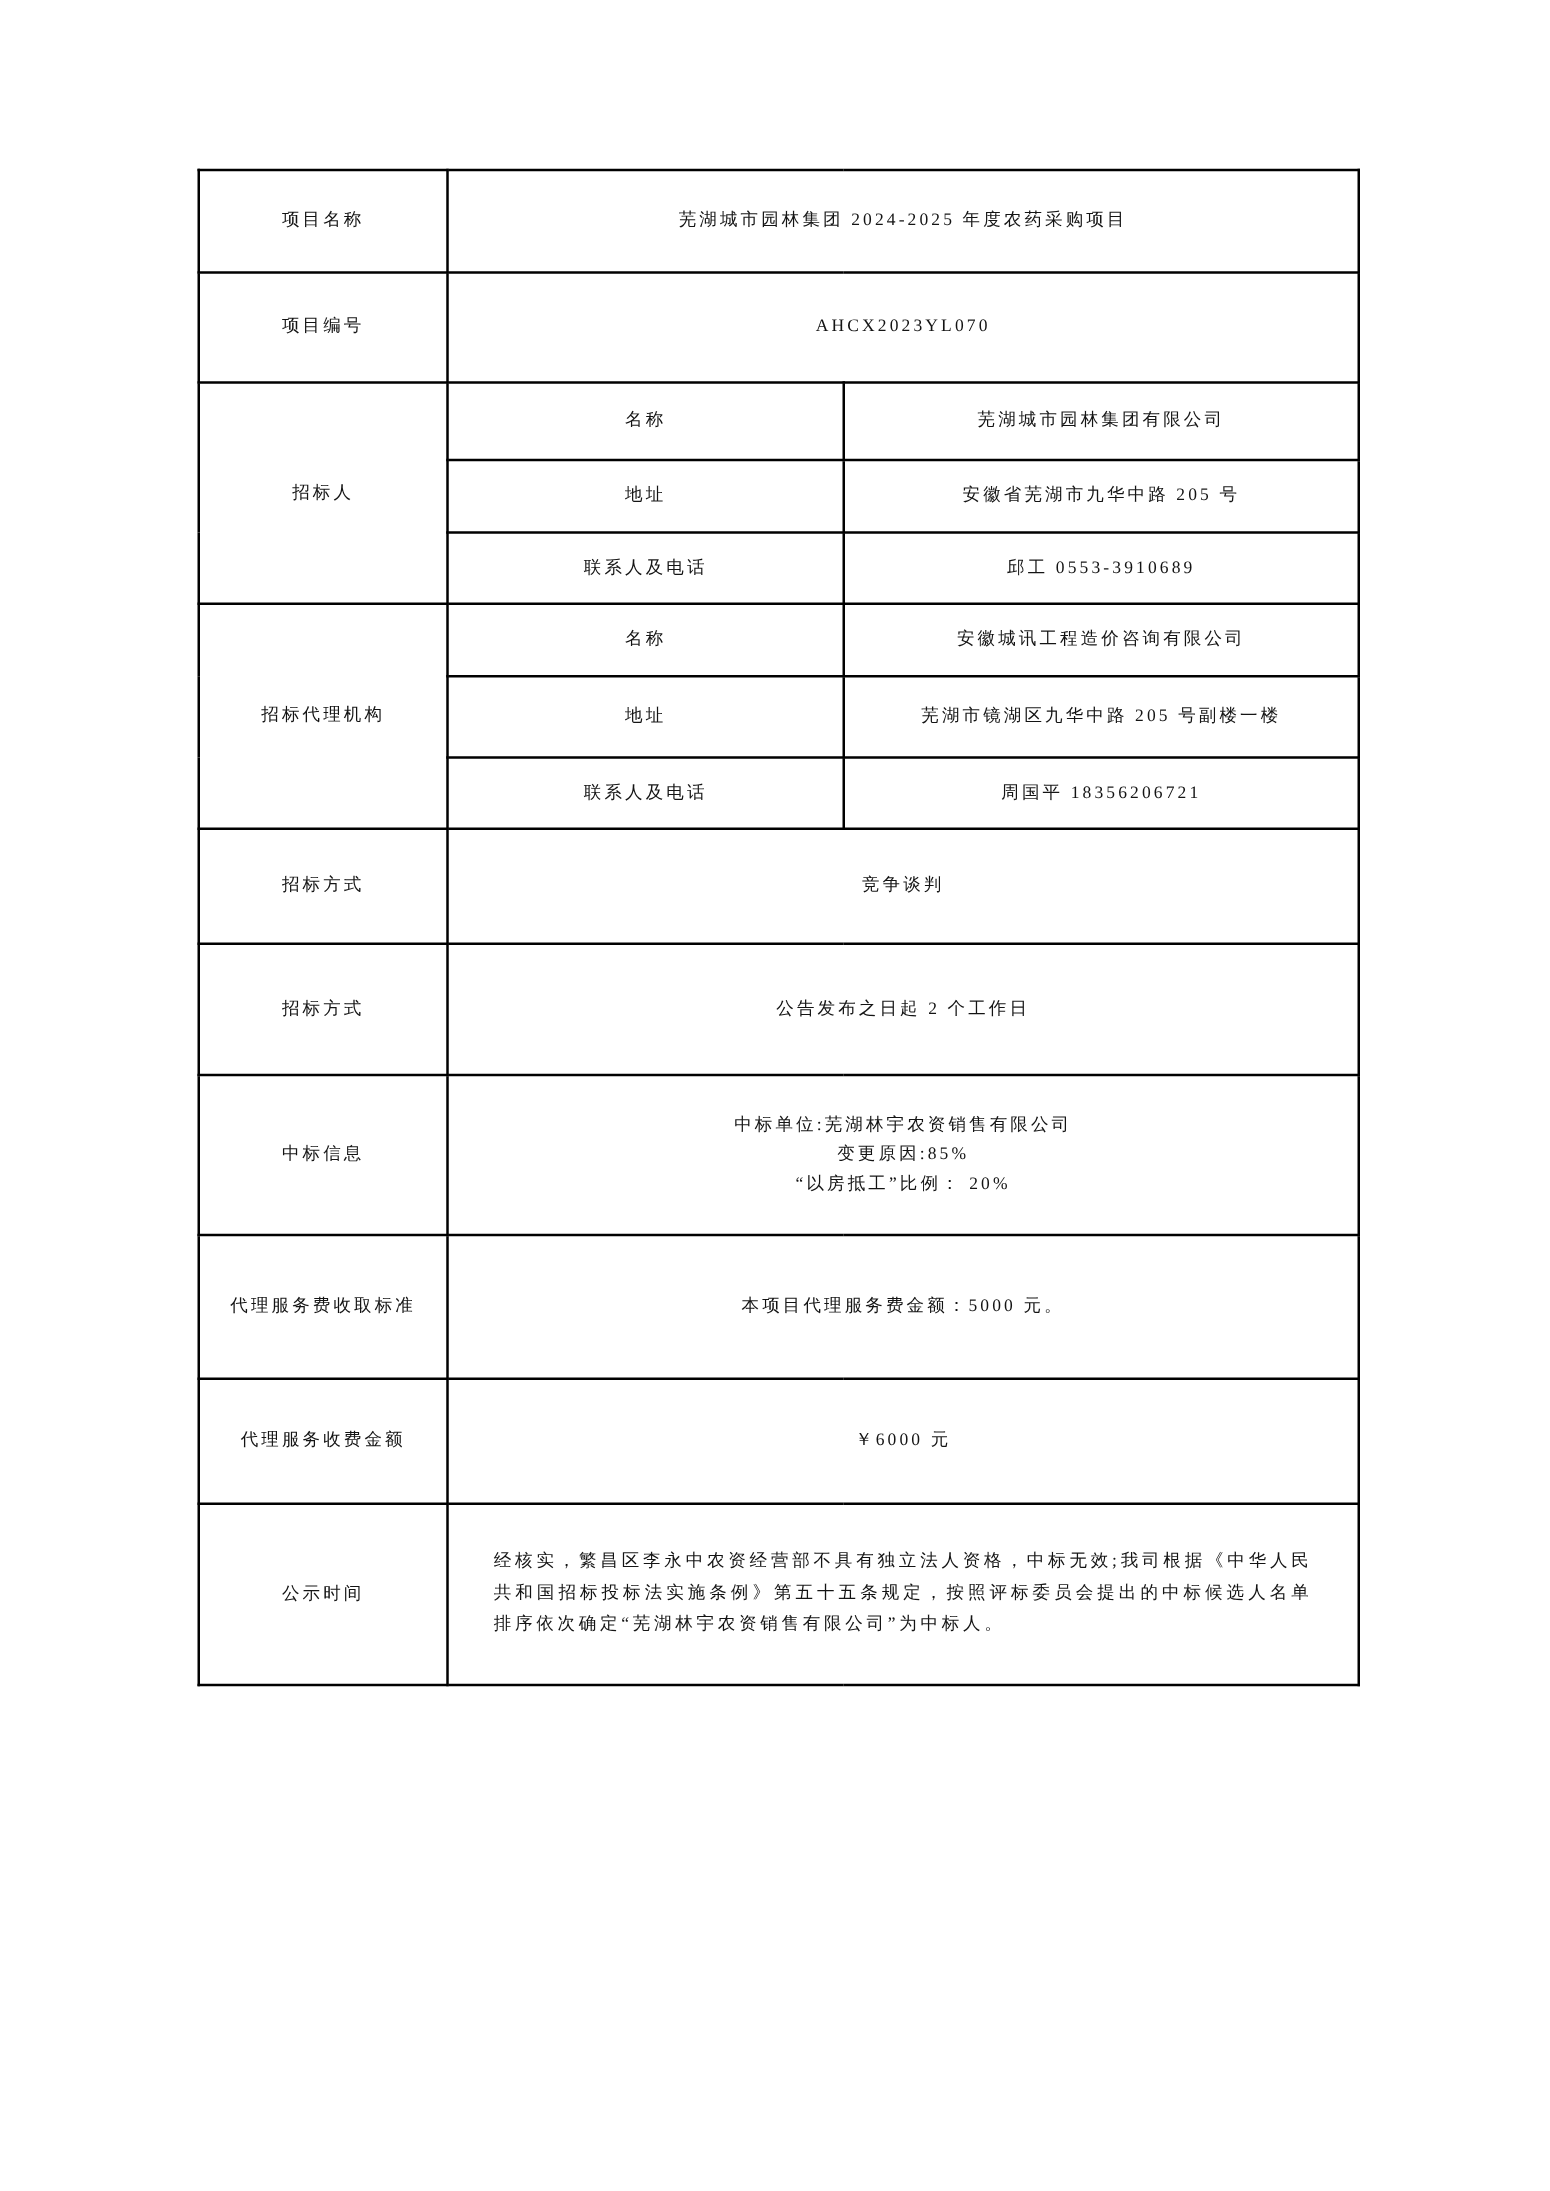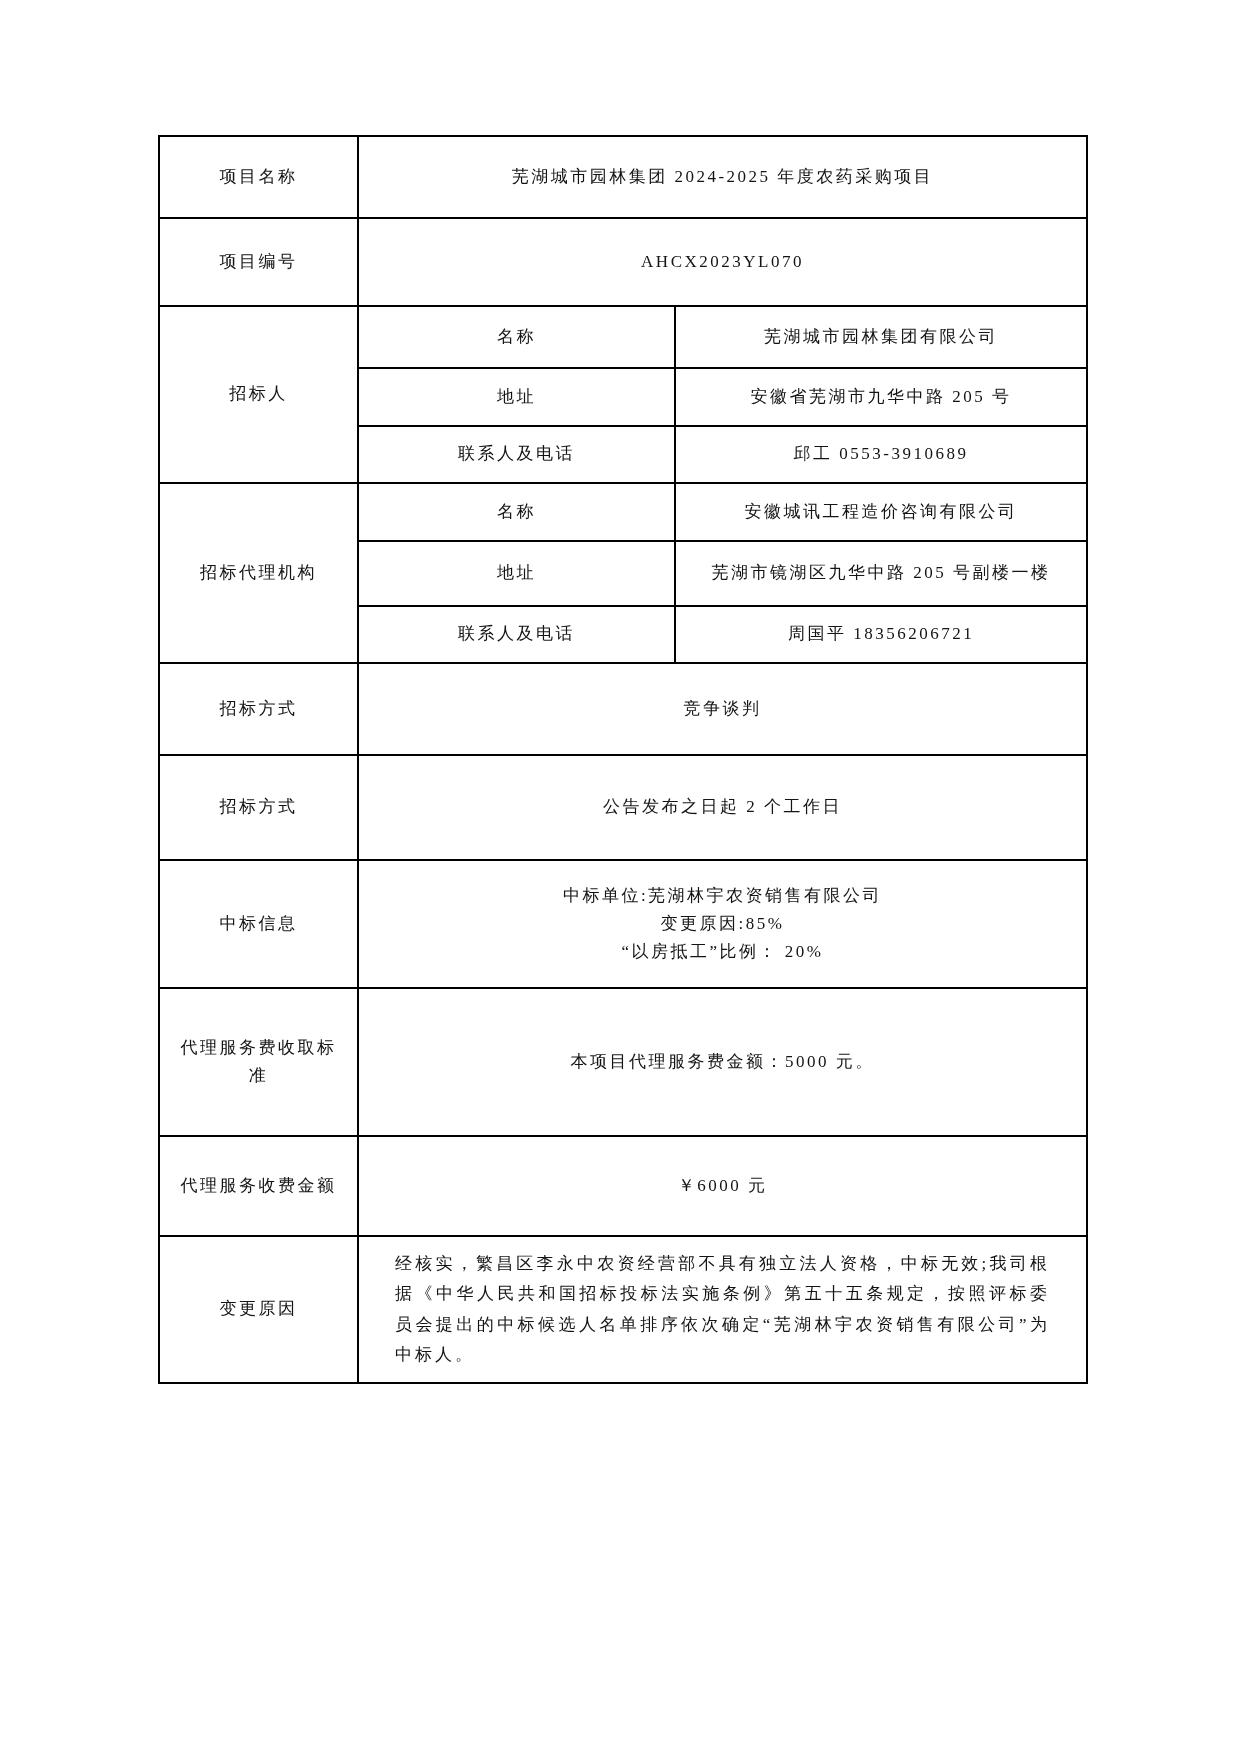--- a/index.html
+++ b/index.html
@@ -20,21 +20,21 @@
     left: 158px; top: 135px;
     width: 928px;
     border-collapse: collapse;
     table-layout: fixed;
   }
   col.c1 { width: 199px; }
   col.c2 { width: 317px; }
   col.c3 { width: 412px; }
   td {
     border: 2px solid #000000;
-    font-size: 17px;
+    font-size: 14px;
     color: #141414;
     letter-spacing: 2.5px;
     line-height: 1.65;
     text-align: center;
     vertical-align: middle;
     padding: 4px 12px;
     word-break: break-all;
   }
   td.para-cell {
     text-align: justify;
@@ -46,21 +46,21 @@
   .r2  { height: 88px; }
   .r3  { height: 62px; }
   .r4  { height: 58px; }
   .r5  { height: 57px; }
   .r6  { height: 58px; }
   .r7  { height: 65px; }
   .r8  { height: 57px; }
   .r9  { height: 92px; }
   .r10 { height: 105px; }
   .r11 { height: 128px; }
-  .r12 { height: 148px; border-radius: 30px; }
+  .r12 { height: 115px; border-radius: 30px; }
   .r13 { height: 100px; }
   .r14 { height: 145px; }
 </style>
 </head>
 <body>
 
 <div class="page">
   <table class="doc">
     <colgroup>
       <col class="c1">
@@ -129,18 +129,18 @@
         <td>代理服务费收取标准</td>
         <td colspan="2">本项目代理服务费金额：5000 元。</td>
       </tr>
 
       <tr class="r13">
         <td>代理服务收费金额</td>
         <td colspan="2">￥6000 元</td>
       </tr>
 
       <tr class="r14">
-        <td>变更原因</td>
+        <td>公示时间</td>
         <td colspan="2" class="para-cell">经核实，繁昌区李永中农资经营部不具有独立法人资格，中标无效;我司根据《中华人民共和国招标投标法实施条例》第五十五条规定，按照评标委员会提出的中标候选人名单排序依次确定“芜湖林宇农资销售有限公司”为中标人。</td>
       </tr>
     </tbody>
   </table>
 </div>
 
 </body></html>

